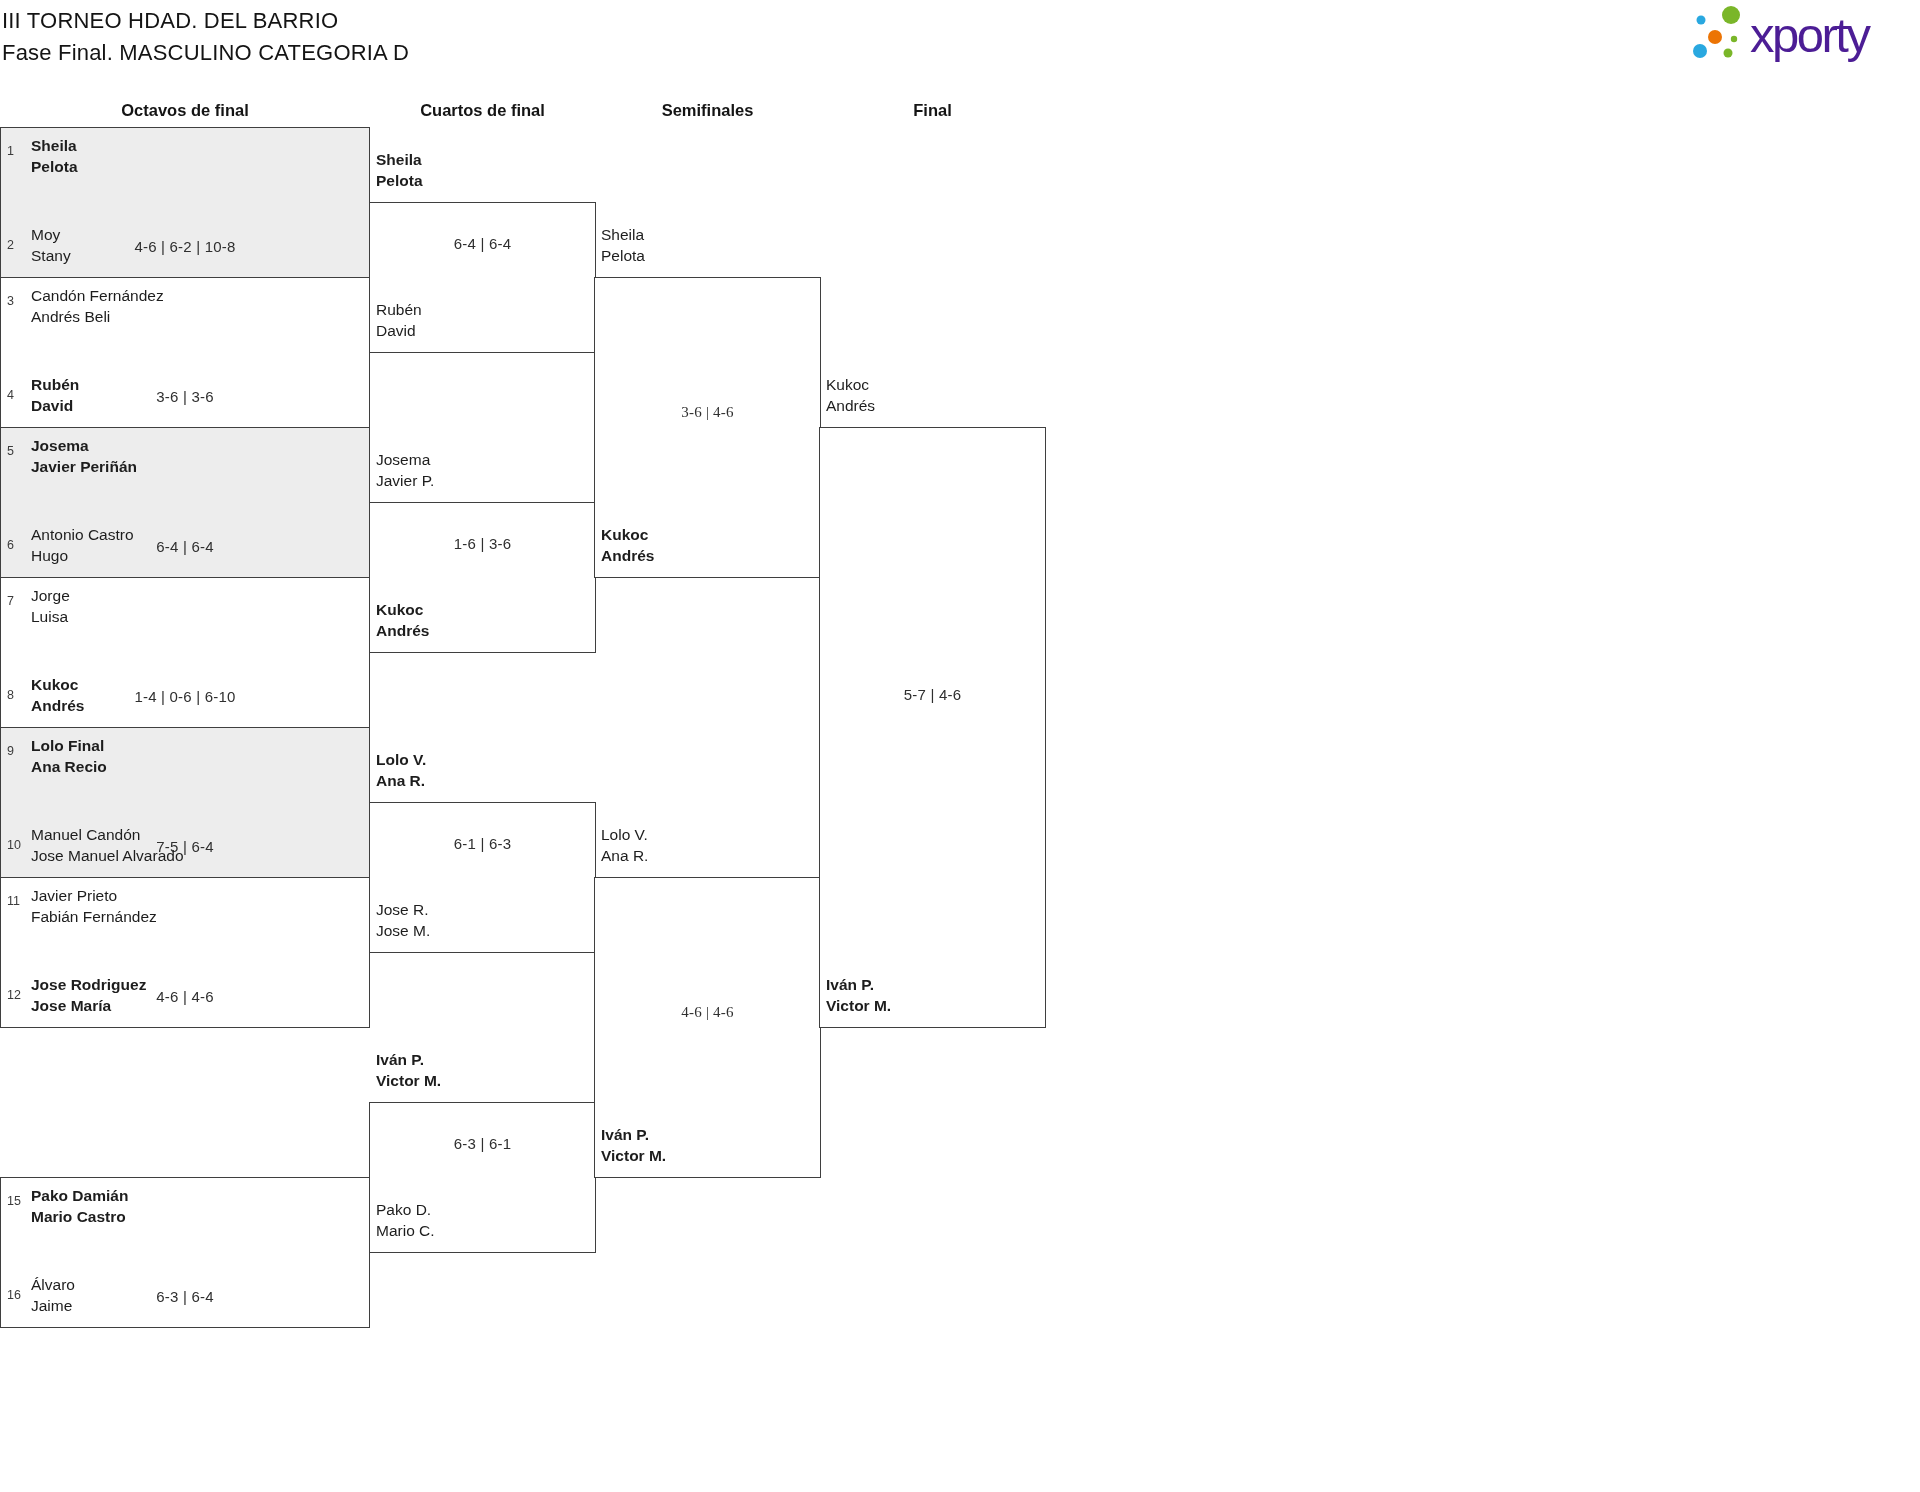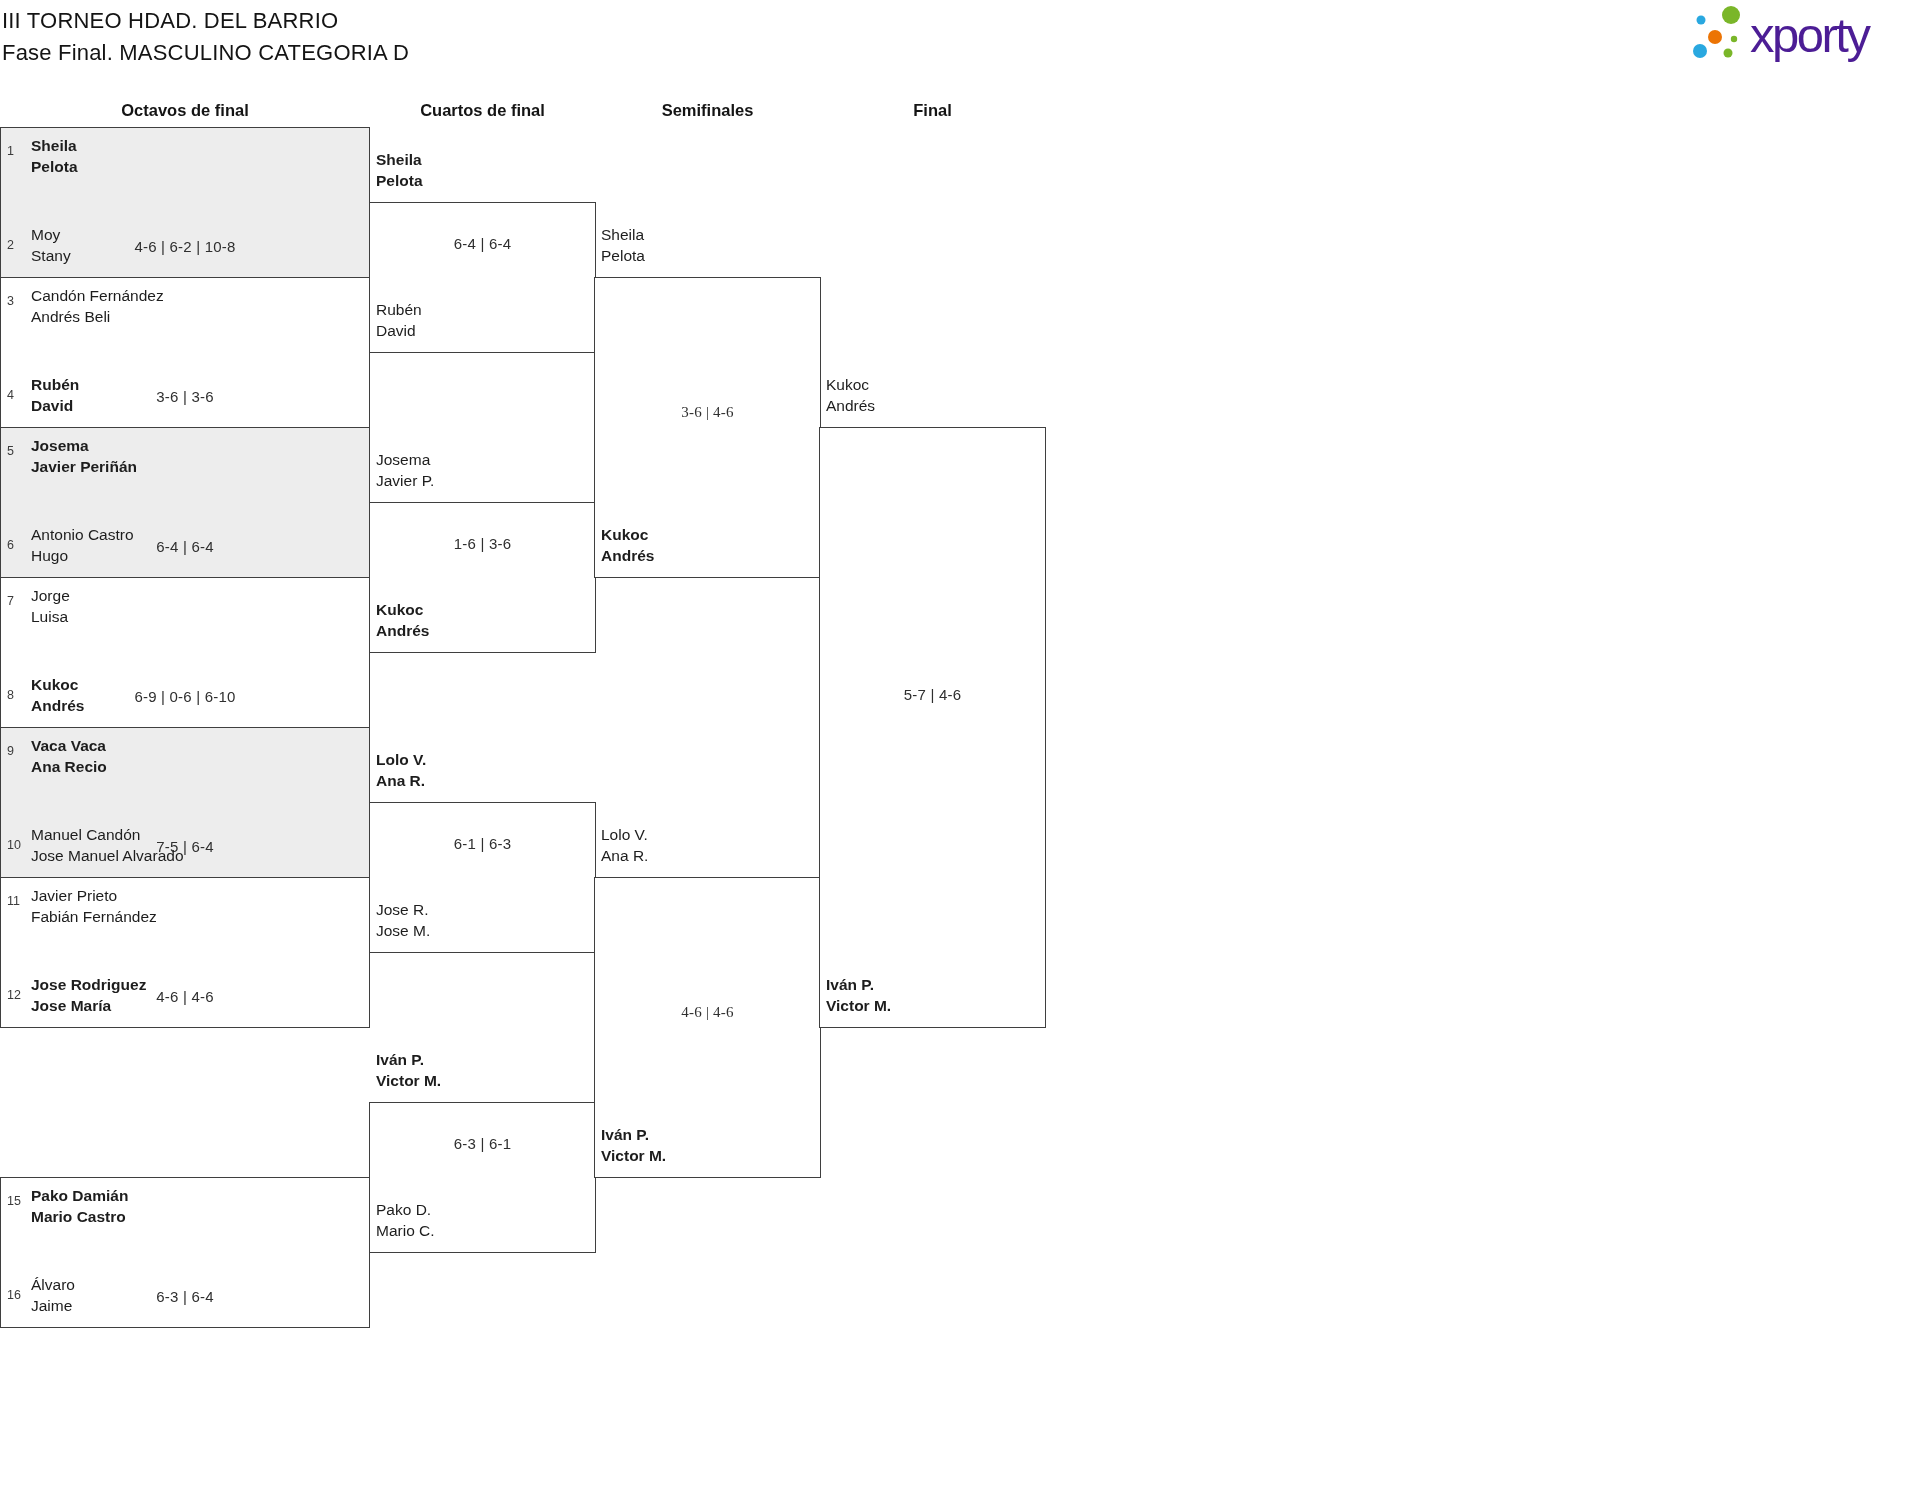--- a/index.html
+++ b/index.html
@@ -118,32 +118,32 @@
     </div>
     <span class="seed sb">6</span>
   </div>
 
   <div class="box r1" style="top:577px">
     <span class="seed st">7</span>
     <div class="team tt">
       <span>Jorge</span>
       <span>Luisa</span>
     </div>
-    <div class="score">6-9 | 0-6 | 6-10</div>
+    <div class="score">1-4 | 0-6 | 6-10</div>
     <div class="team tb win">
       <span>Kukoc</span>
       <span>Andrés</span>
     </div>
     <span class="seed sb">8</span>
   </div>
 
   <div class="box r1 alt" style="top:727px">
     <span class="seed st">9</span>
     <div class="team tt win">
-      <span>Vaca Vaca</span>
+      <span>Lolo Final</span>
       <span>Ana Recio</span>
     </div>
     <div class="score">7-5 | 6-4</div>
     <div class="team tb">
       <span>Manuel Candón</span>
       <span>Jose Manuel Alvarado</span>
     </div>
     <span class="seed sb">10</span>
   </div>
 

